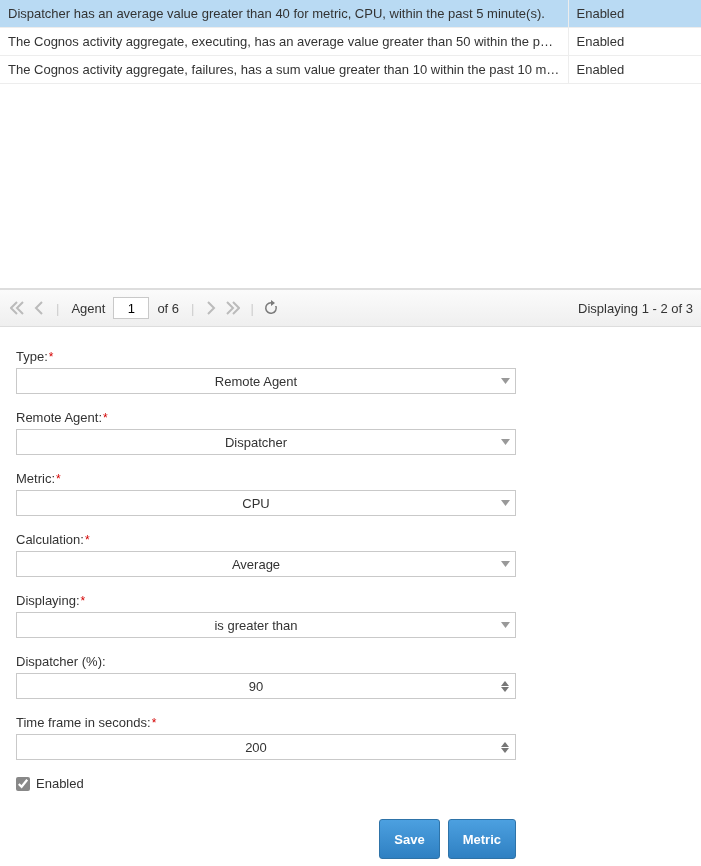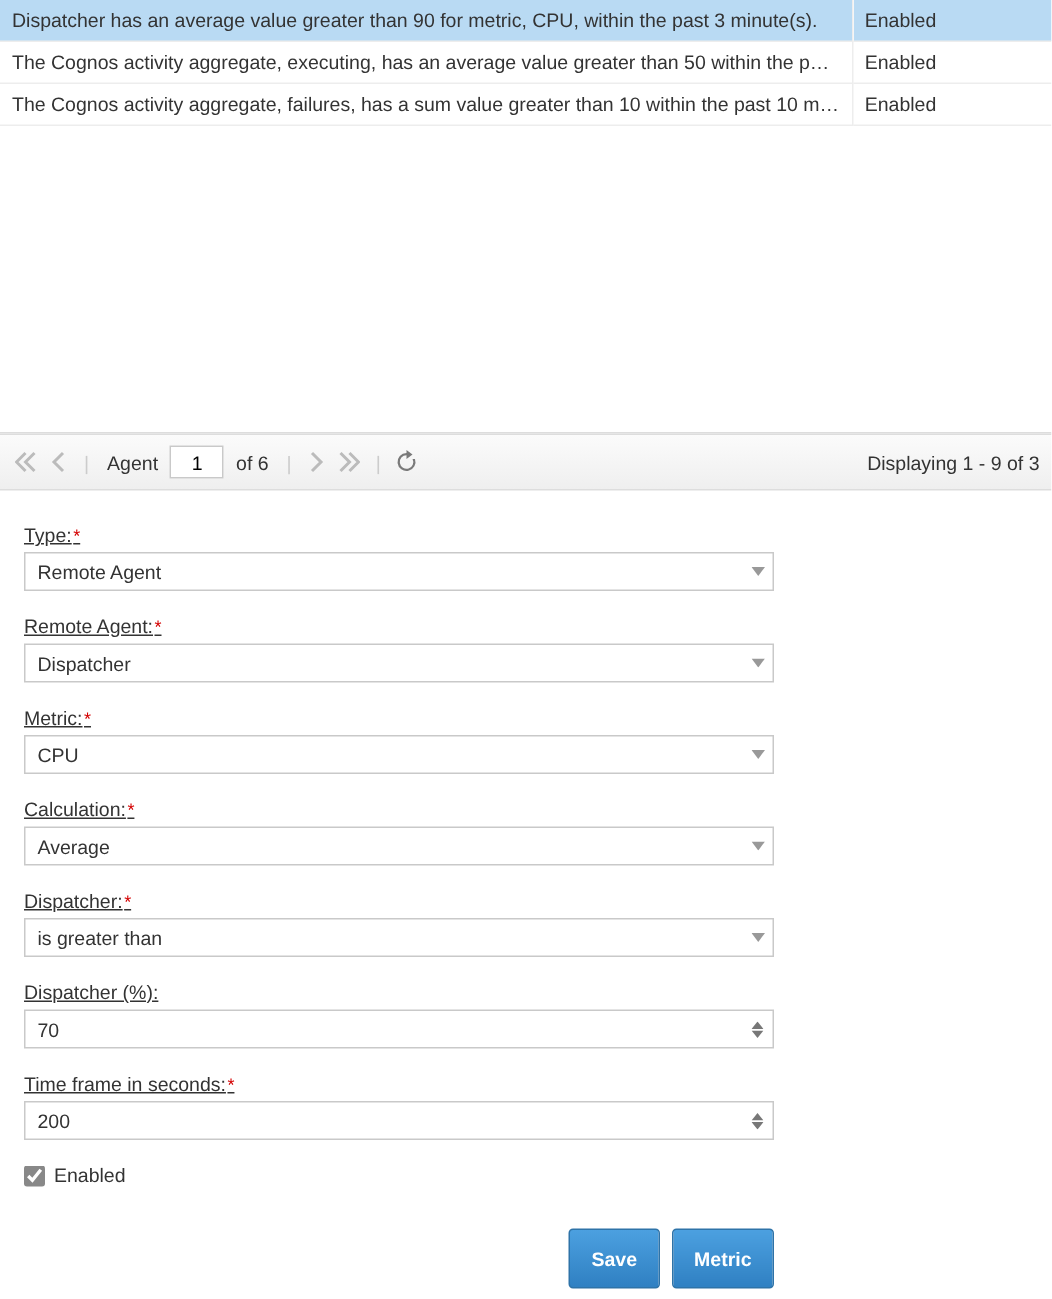--- a/index.html
+++ b/index.html
@@ -49,30 +49,31 @@
   border: 1px solid #c9c9c9;
   text-align: center;
   font-size: 13px;
   background: #fff;
 }
 .pager-text { color: #333; margin: 0 4px; }
 .refresh-btn svg { fill: #7a7a7a; }
 .display-msg { color: #333; font-size: 13px; padding-right: 0; }
 .form-area { padding: 22px 16px 10px 16px; }
 .field { margin-bottom: 16px; max-width: 500px; }
-.field-label { display: block; font-size: 13px; margin-bottom: 4px; color: #333; text-decoration: underline; }
+.field-label { display: block; font-size: 13px; margin-bottom: 4px; color: #333; }
 .req { color: #d40000; font-size: 12px; margin-left: 1px; }
 .select-row, .spinner-row {
   position: relative;
   display: flex;
   align-items: center;
   width: 100%;
   height: 26px;
   border: 1px solid #c9c9c9;
   background: #fff;
+  text-align: center;
 }
 .select-value {
   flex: 1;
   padding: 0 8px;
   font-size: 13px;
   white-space: nowrap;
   overflow: hidden;
 }
 .select-trigger, .spinner-trigger {
   width: 20px; height: 100%;
@@ -106,21 +107,21 @@
   cursor: pointer;
 }
 </style>
 </head>
 <body>
 
 <div class="table-area">
   <table class="table">
     <tbody>
         <tr class="selected">
-          <td class="col-desc">Dispatcher has an average value greater than 90 for metric, CPU, within the past 3 minute(s).</td>
+          <td class="col-desc">Dispatcher has an average value greater than 40 for metric, CPU, within the past 5 minute(s).</td>
           <td class="col-status">Enabled</td>
         </tr>
         <tr>
           <td class="col-desc">The Cognos activity aggregate, executing, has an average value greater than 50 within the past 10 …</td>
           <td class="col-status">Enabled</td>
         </tr>
         <tr>
           <td class="col-desc">The Cognos activity aggregate, failures, has a sum value greater than 10 within the past 10 minute(s).</td>
           <td class="col-status">Enabled</td>
         </tr>
@@ -156,21 +157,21 @@
           <path d="M1 1 L7 7 L1 13 M7 1 L13 7 L7 13" stroke="#bbb" stroke-width="2" fill="none"></path>
         </svg>
     </span>
     <span class="pager-sep">|</span>
     <span class="pager-btn refresh-btn">
       <svg width="16" height="16" viewBox="0 0 16 16">
           <path d="M8 2a6 6 0 1 0 5.65 4h-1.6A4.5 4.5 0 1 1 8 3.5V6l4-3-4-3v2z" fill="#7a7a7a"></path>
         </svg>
     </span>
   </div>
-  <div class="display-msg">Displaying 1 - 9 of 3</div>
+  <div class="display-msg">Displaying 1 - 2 of 3</div>
 </div>
 
 <div class="form-area">
 
   <div class="field">
     <label class="field-label"><span>Type:</span><span class="req">*</span></label>
     <div class="select-row">
       <span class="select-value">Remote Agent</span>
       <span class="select-trigger">
           <svg width="9" height="6" viewBox="0 0 9 6">
@@ -210,35 +211,35 @@
       <span class="select-value">Average</span>
       <span class="select-trigger">
           <svg width="9" height="6" viewBox="0 0 9 6">
             <path d="M0 0 L9 0 L4.5 6 Z" fill="#999"></path>
           </svg>
         </span>
     </div>
   </div>
 
   <div class="field">
-    <label class="field-label"><span>Dispatcher:</span><span class="req">*</span></label>
+    <label class="field-label"><span>Displaying:</span><span class="req">*</span></label>
     <div class="select-row">
       <span class="select-value">is greater than</span>
       <span class="select-trigger">
           <svg width="9" height="6" viewBox="0 0 9 6">
             <path d="M0 0 L9 0 L4.5 6 Z" fill="#999"></path>
           </svg>
         </span>
     </div>
   </div>
 
   <div class="field">
     <label class="field-label">Dispatcher (%):</label>
     <div class="spinner-row">
-      <span class="select-value">70</span>
+      <span class="select-value">90</span>
       <span class="spinner-trigger">
         <svg width="8" height="5" viewBox="0 0 8 5">
             <path d="M4 0 L8 5 L0 5 Z"></path>
           </svg>
         <svg width="8" height="5" viewBox="0 0 8 5">
             <path d="M0 0 L8 0 L4 5 Z"></path>
           </svg>
       </span>
     </div>
   </div>

